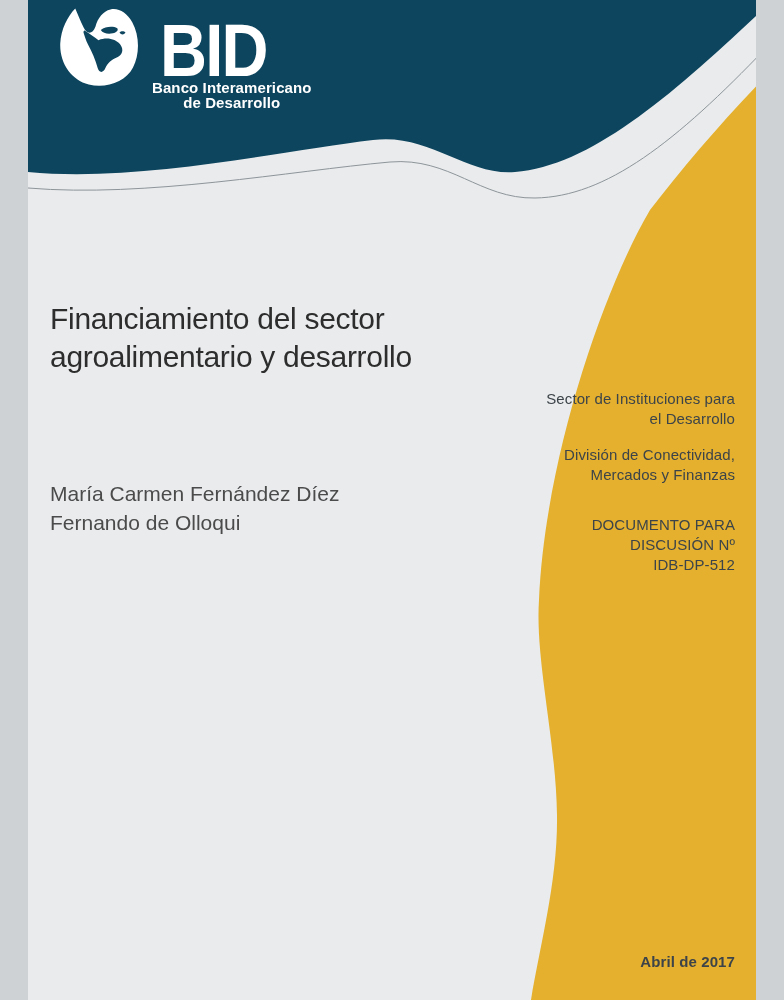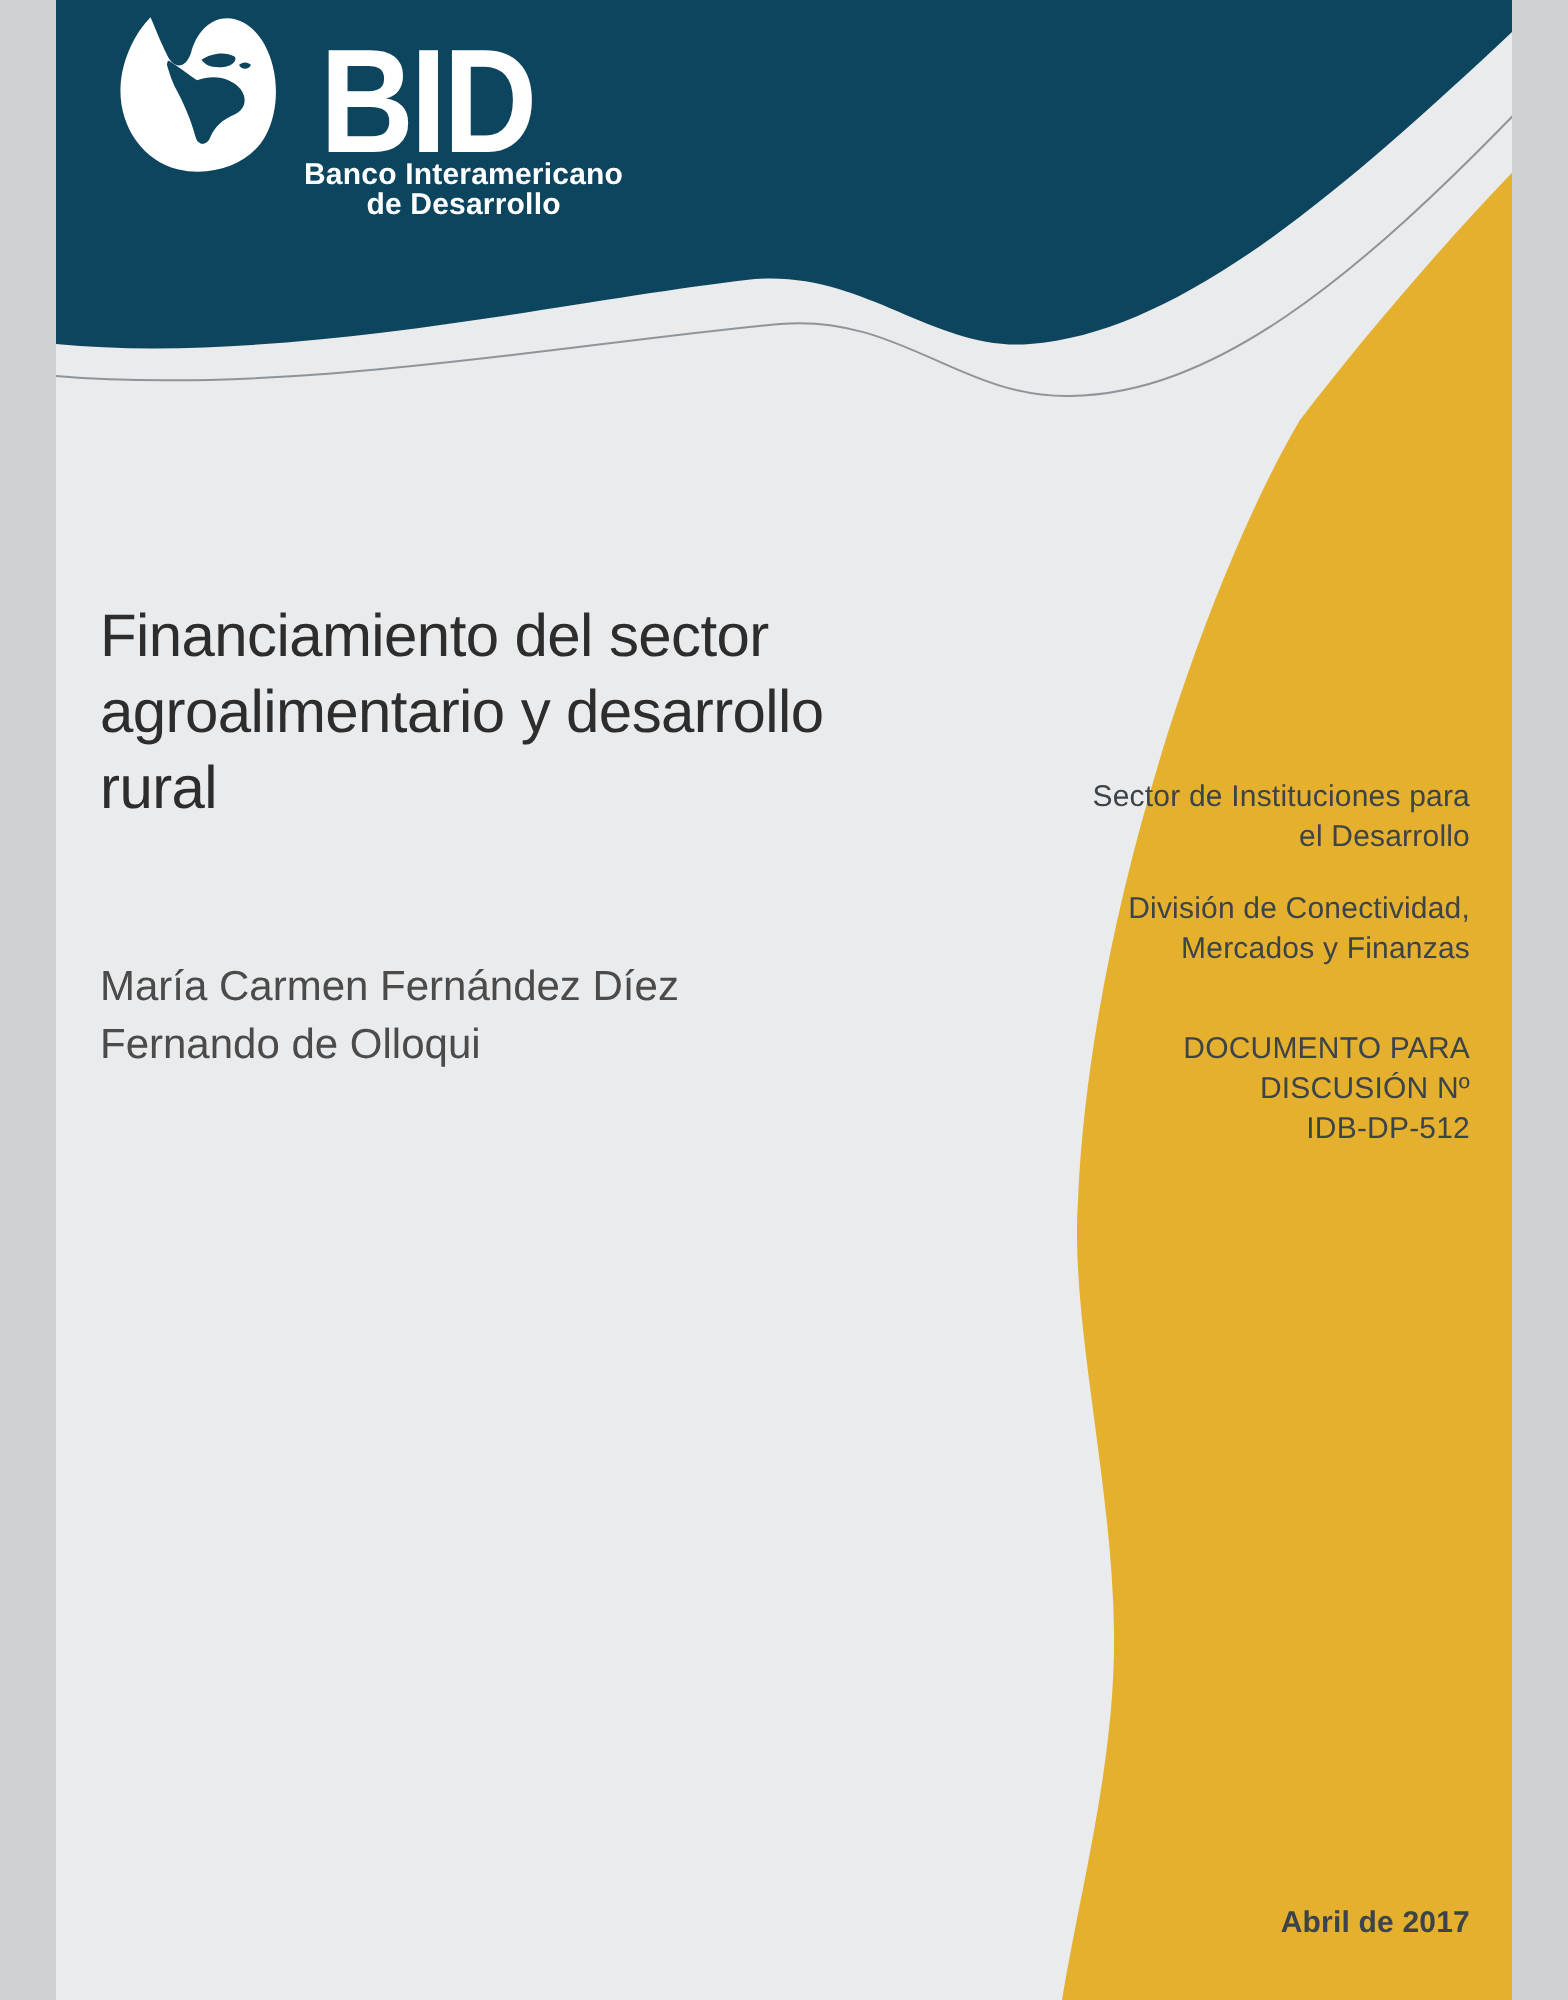--- a/index.html
+++ b/index.html
@@ -89,21 +89,20 @@
     <div class="abs brand-acronym">BID</div>
     <div class="abs brand-name">
       <div>Banco Interamericano</div>
       <div>de Desarrollo</div>
     </div>
   </header>
 
   <h1 class="abs doc-title">
     <div>Financiamiento del sector</div>
     <div>agroalimentario y desarrollo</div>
-    <div>rural</div>
   </h1>
 
   <div class="abs authors">
     <div>María Carmen Fernández Díez</div>
     <div>Fernando de Olloqui</div>
   </div>
 
   <div class="abs meta meta-sector">
     <div>Sector de Instituciones para</div>
     <div>el Desarrollo</div>

